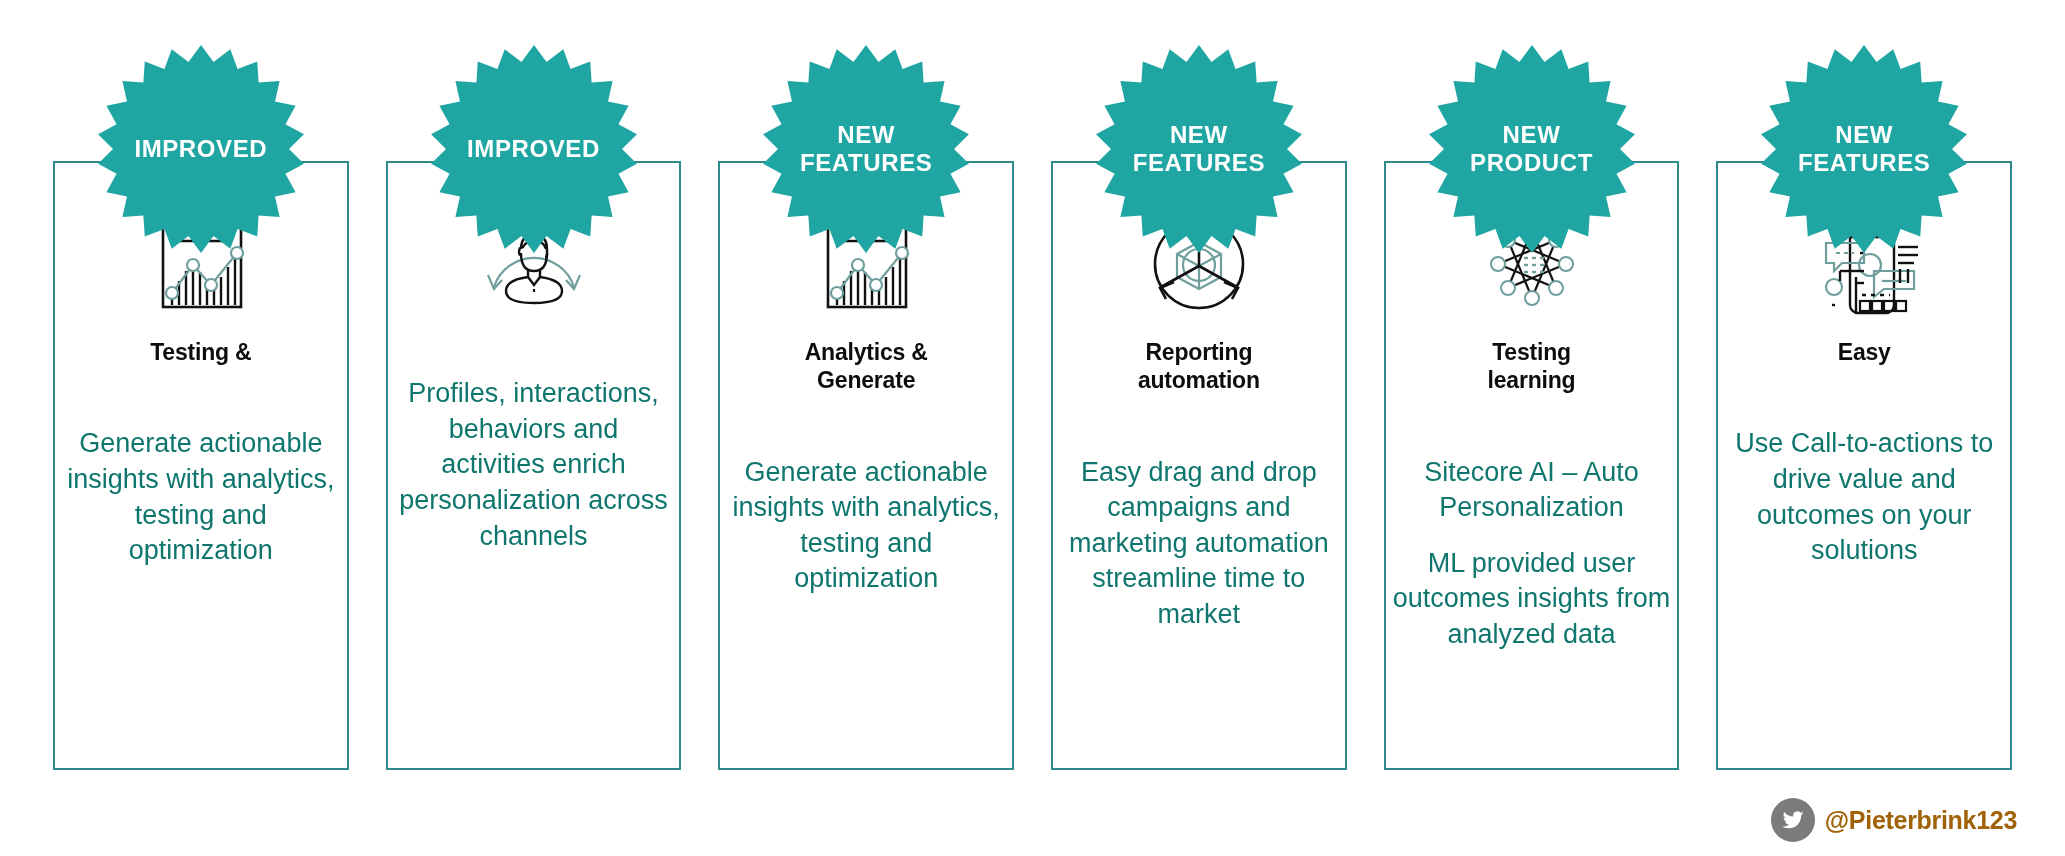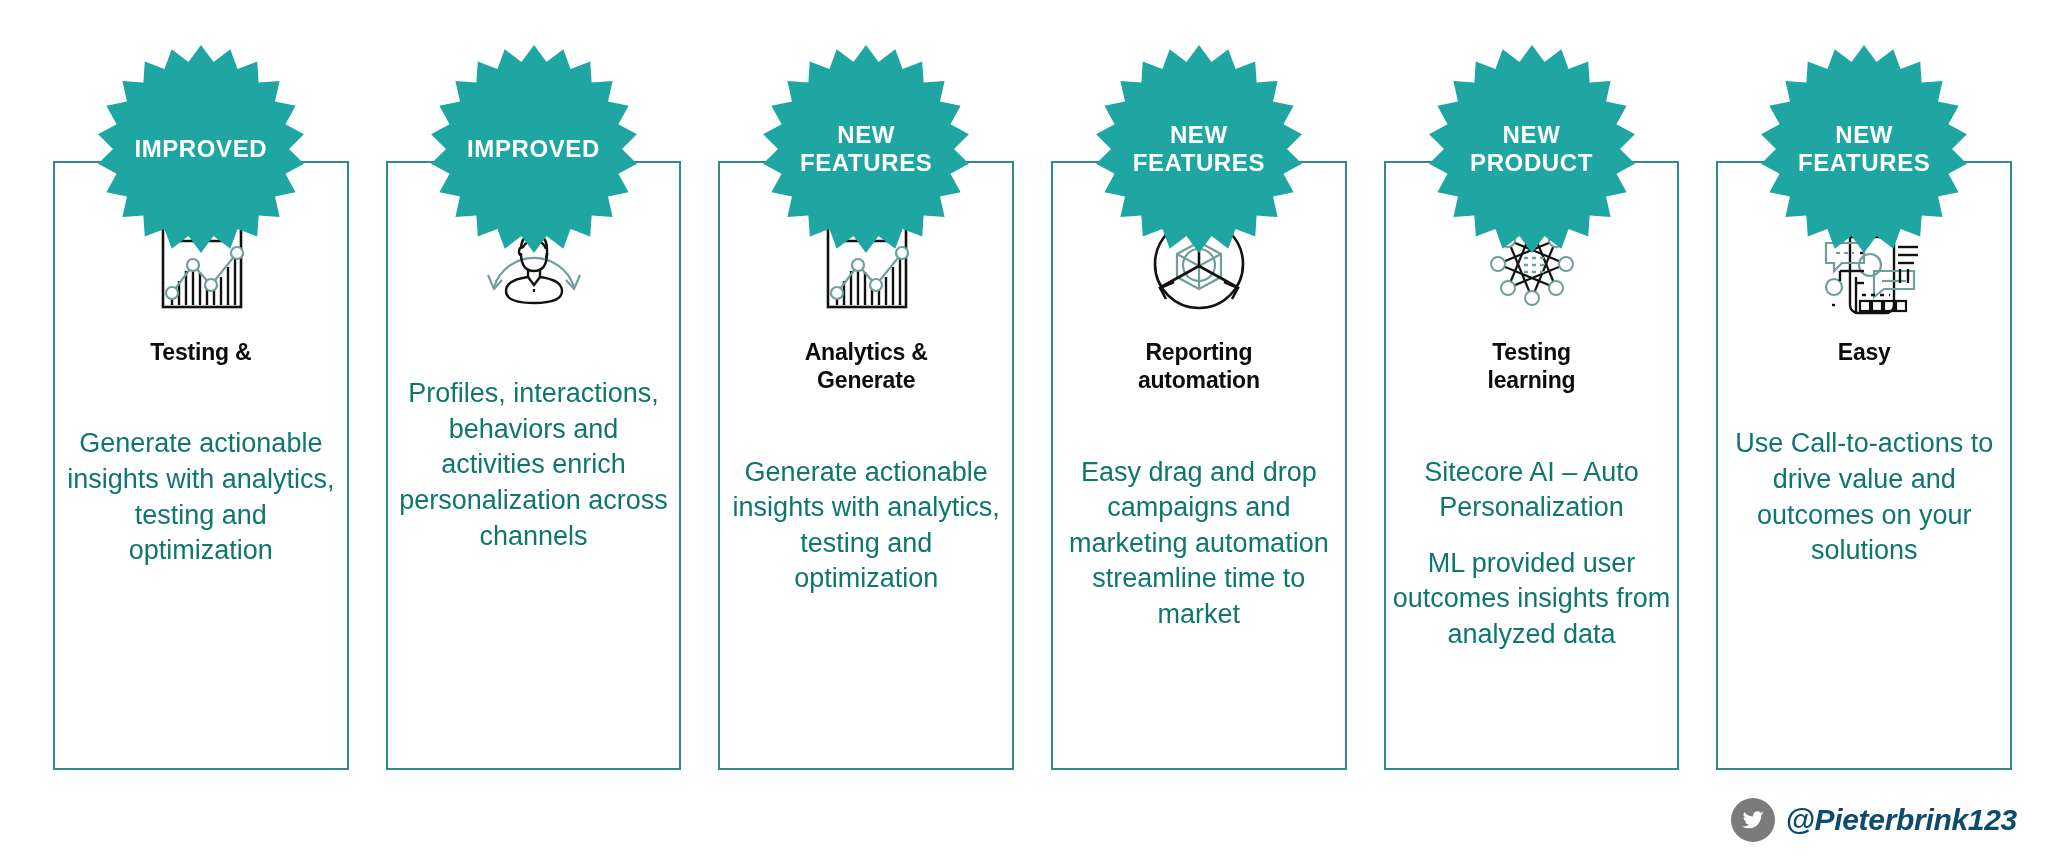--- a/index.html
+++ b/index.html
@@ -99,25 +99,24 @@
     display:flex;
     align-items:center;
     gap:10px;
   }
   .handle-circle{
     width:44px;height:44px;border-radius:50%;
     background:#7b7b7b;
     display:flex;align-items:center;justify-content:center;
   }
   .handle-text{
-    font-size:30px;
+    font-size:25px;
     font-weight:bold;
-    color:#0c4a6e;
+    color:#a16207;
     letter-spacing:-0.3px;
-    font-style:italic;
   }
 </style>
 </head>
 <body>
 
 <div class="board">
   <div class="cards" id="cards">
       <div class="card">
         <div class="badge">
           <svg viewBox="0 0 212 212">

